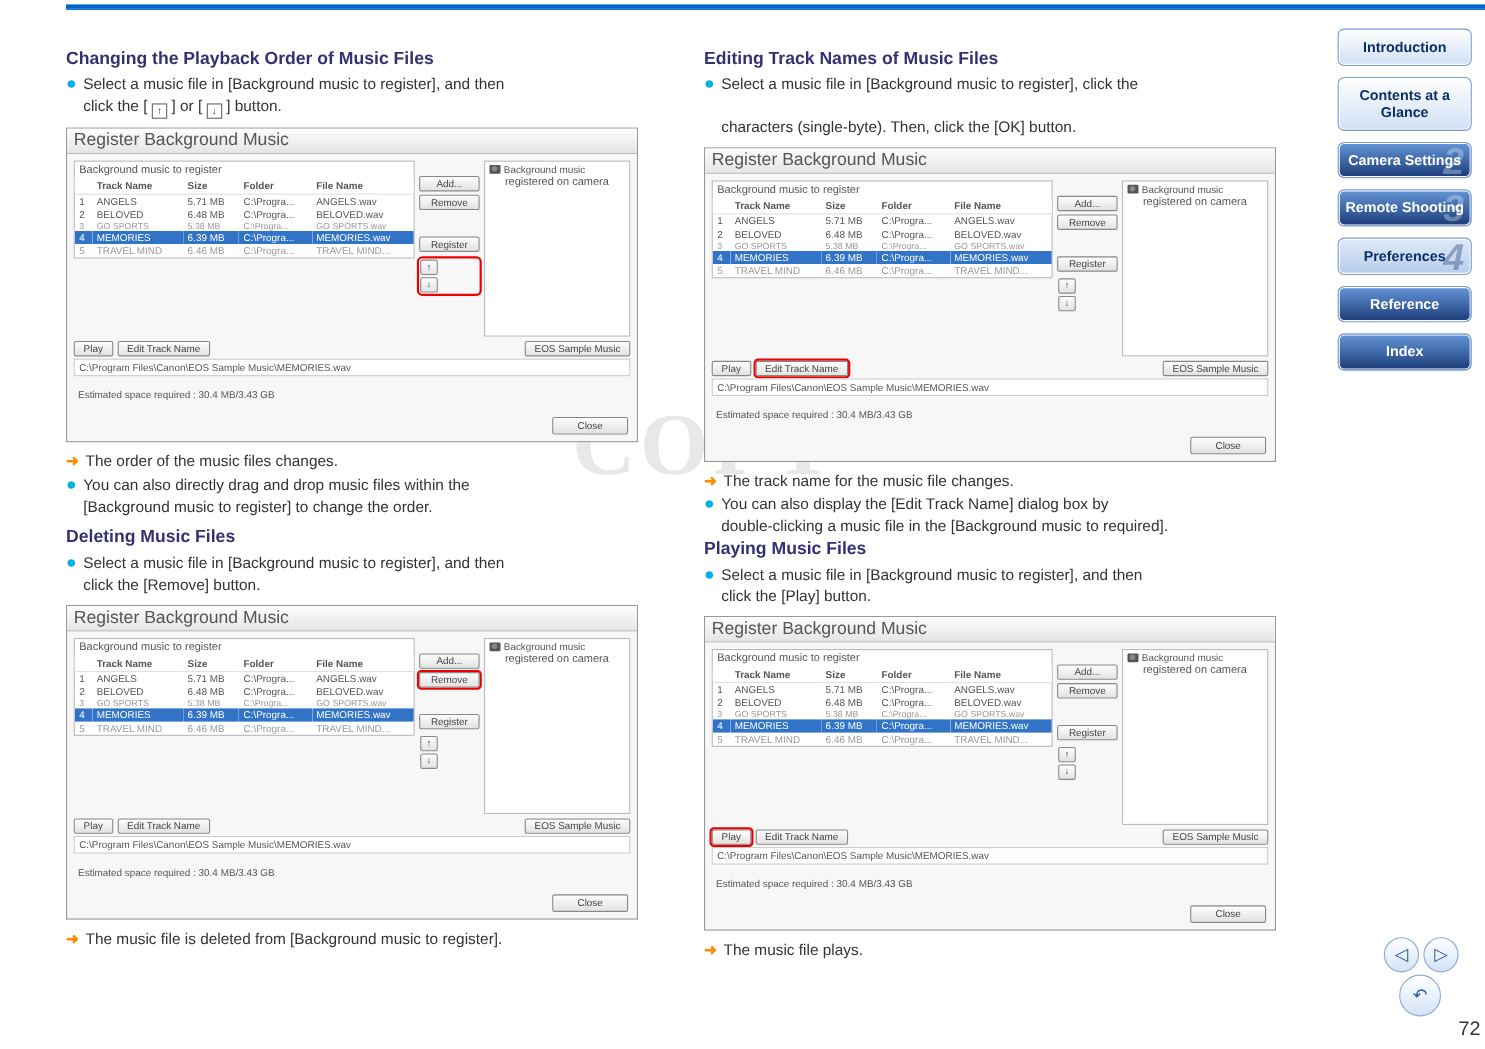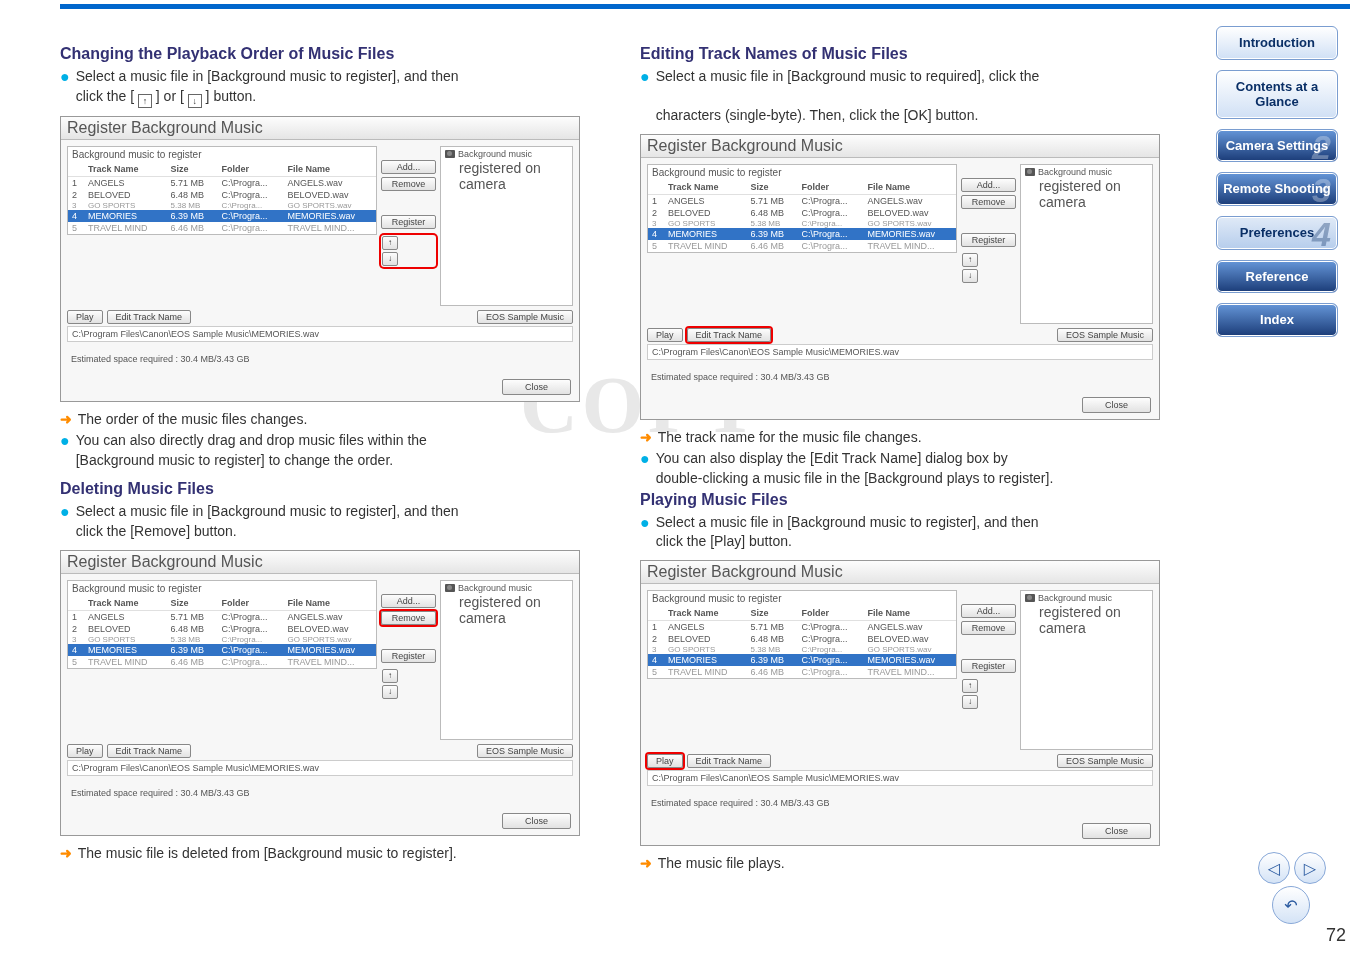--- a/index.html
+++ b/index.html
@@ -12,21 +12,21 @@
   h3 { font-size: 16px; font-weight: bold; color: #333173; margin-bottom: 4px; }
   .bullet-row { display: flex; align-items: flex-start; gap: 6px; margin: 2px 0 2px 0; line-height: 1.4; font-size: 14px; }
   .bullet-cyan { color: #00b0e6; font-size: 16px; line-height: 1.2; }
   .arrow-orange { color: #ff8c00; font-size: 14px; font-weight: bold; }
   .screenshot { width: 520px; margin: 6px 0 6px 0; border: 1px solid #999; display: inline-block; background: #f7f7f7; }
   .ss-titlebar { background: linear-gradient(#fdfdfd,#e5e5e5); font-size: 16px; padding: 2px 6px; border-bottom: 1px solid #bbb; color: #555; }
   .ss-body { display: flex; padding: 6px; gap: 6px; }
   .ss-left { flex: 0 0 310px; border: 1px solid #bbb; background: #fff; display: flex; flex-direction: column; }
   .ss-right { flex: 1; border: 1px solid #bbb; background: #fff; position: relative; min-height: 160px; }
   .ss-right-label { position: absolute; top: 2px; left: 4px; font-size: 9px; color: #555; display: flex; align-items: center; gap: 3px; }
-  .ss-right-sub { position: absolute; top: 13px; left: 18px; font-size: 14px; color: #555; }
+  .ss-right-sub { position: absolute; top: 13px; left: 18px; font-size: 10px; color: #555; }
   .ss-group-label { font-size: 10px; padding: 2px 4px; color: #555; }
   table.tracks { width: 100%; border-collapse: collapse; font-size: 9px; }
   table.tracks th { text-align: left; font-weight: bold; padding: 2px 4px; color: #555; background: #fff; border-bottom: 1px solid #e0e0e0; }
   table.tracks td { padding: 1px 4px; color: #555; white-space: nowrap; overflow: hidden; }
   tr.truncated td { color: #999; height: 4px; padding: 0 4px; font-size: 8px; }
   tr.selected td { background: #3173c6; color: #fff; }
   tr.travel td { color: #999; }
   .ss-btncol { width: 55px; display: flex; flex-direction: column; gap: 3px; align-items: stretch; padding-top: 14px; }
   .ss-btn { font-size: 9px; border: 1px solid #888; background: linear-gradient(#fdfdfd,#e2e2e2); border-radius: 2px; padding: 1px 0; text-align: center; color: #444; }
   .ss-btn.red-ring { box-shadow: 0 0 0 2px #e00; }
@@ -265,21 +265,21 @@
       <div class="bullet-row">
           <span class="arrow-orange">➜</span>
           <span>The music file is deleted from [Background music to register].</span>
         </div>
     </div>
 
     <div class="col">
       <h3>Editing Track Names of Music Files</h3>
       <div class="bullet-row">
         <span class="bullet-cyan">●</span>
-        <div><span>Select a music file in [Background music to required], click the</span><br><br><span>characters (single-byte). Then, click the [OK] button.</span></div>
+        <div><span>Select a music file in [Background music to register], click the</span><br><br><span>characters (single-byte). Then, click the [OK] button.</span></div>
       </div>
 
       
       <div class="screenshot">
         <div class="ss-titlebar">Register Background Music</div>
         <div class="ss-body">
           <div style="flex:1; display:flex; flex-direction:column;">
             <div style="display:flex; gap:4px; align-items:flex-start;">
               <div class="ss-left">
                 <div class="ss-group-label">Background music to register</div>
@@ -362,21 +362,21 @@
         </div>
         <div class="close-row"><span class="ss-btn">Close</span></div>
       </div>
 
       <div class="bullet-row">
           <span class="arrow-orange">➜</span>
           <span>The track name for the music file changes.</span>
         </div>
       <div class="bullet-row">
         <span class="bullet-cyan">●</span>
-        <div><span>You can also display the [Edit Track Name] dialog box by</span><br><span>double-clicking a music file in the [Background plays to register].</span></div>
+        <div><span>You can also display the [Edit Track Name] dialog box by</span><br><span>double-clicking a music file in the [Background music to required].</span></div>
       </div>
 
       <h3 style="">Playing Music Files</h3>
       <div class="bullet-row">
         <span class="bullet-cyan">●</span>
         <div><span>Select a music file in [Background music to register], and then</span><br><span>click the [Play] button.</span></div>
       </div>
 
       
       <div class="screenshot">

